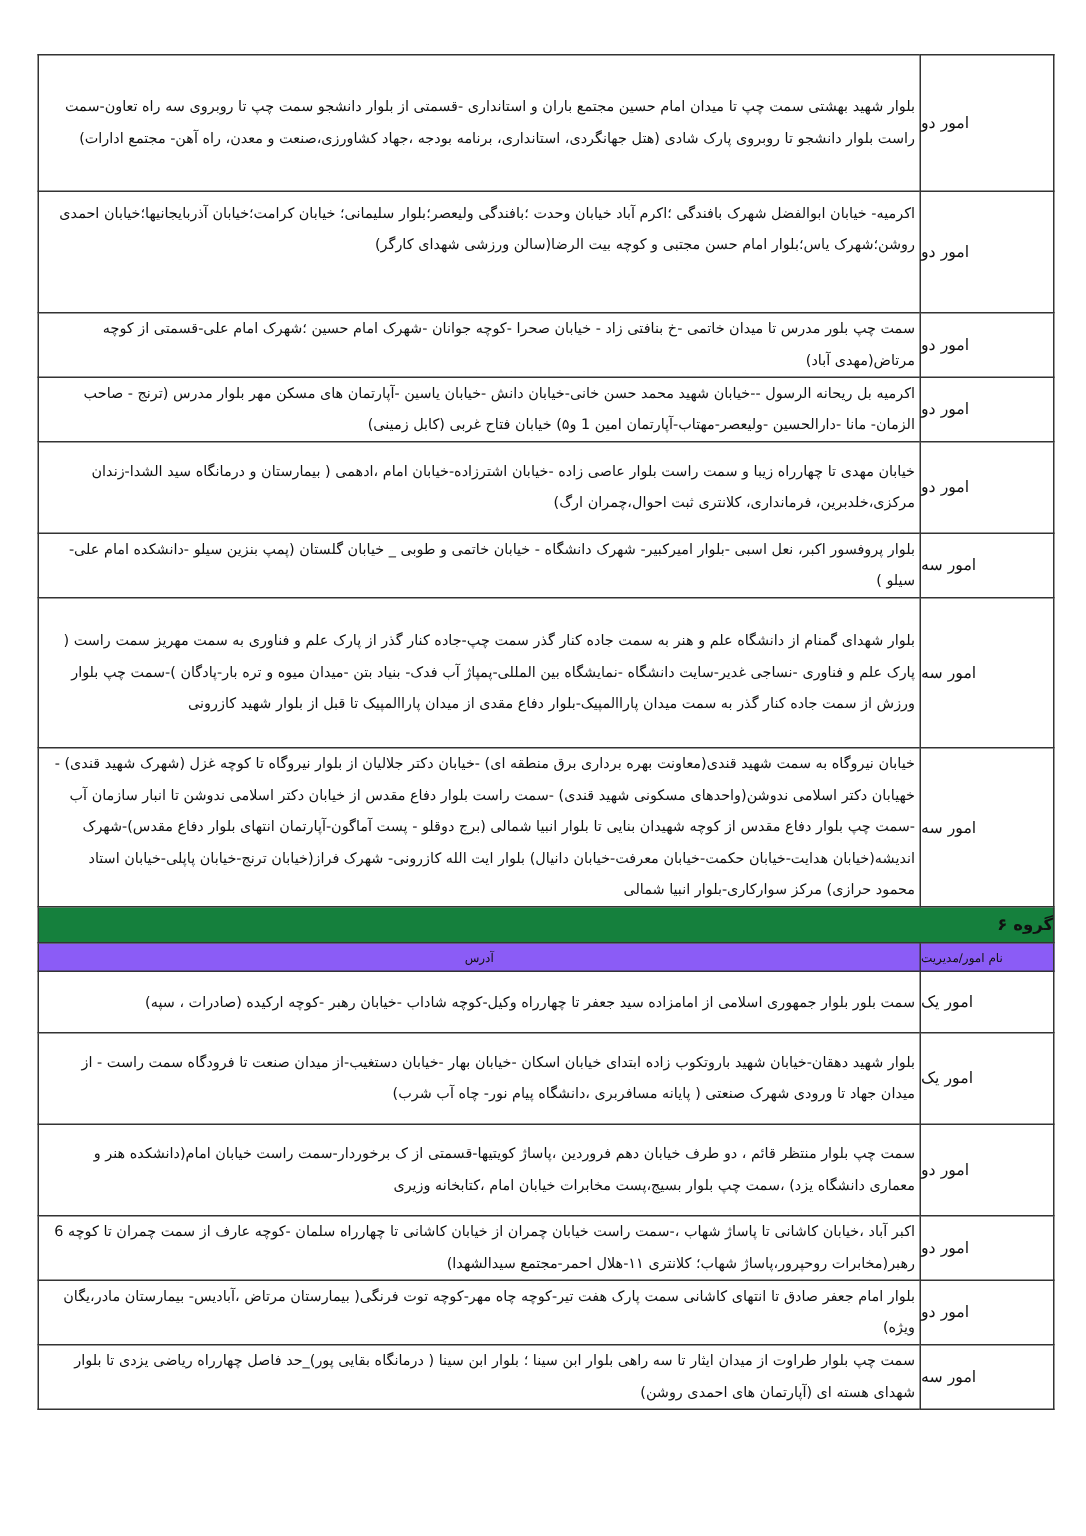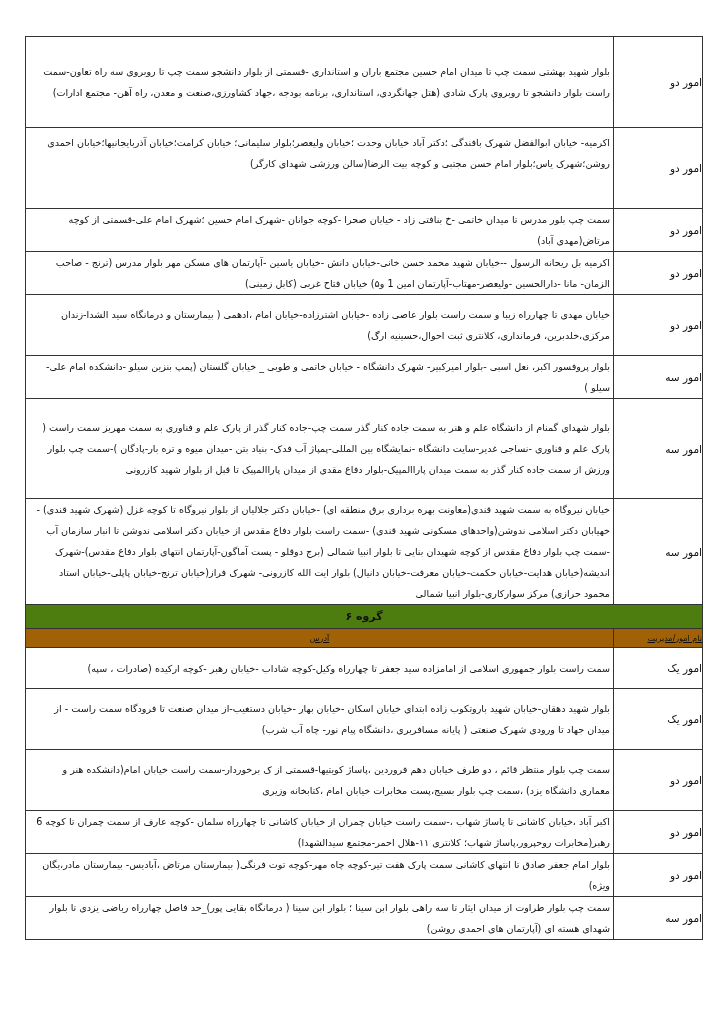--- a/index.html
+++ b/index.html
@@ -1,52 +1,52 @@
 <!DOCTYPE html>
 <html><head>
 <meta charset="utf-8">
 <style>
   html, body { margin:0; padding:0; background:#ffffff; }
   body { width:724px; height:1024px; position:relative; overflow:hidden;
          font-family:"DejaVu Sans", sans-serif; color:#111; }
   .page { position:absolute; left:25px; top:36px; width:678px; }
   table { border-collapse:collapse; width:678px; table-layout:fixed; direction:rtl; }
   td { border:1.4px solid #333; vertical-align:middle; padding:0; }
-  td.name { width:88px; text-align:right; font-size:10.5px; }
+  td.name { width:88px; text-align:left; font-size:10.5px; }
   td.addr { font-size:9.6px; line-height:21px; padding:0 3px 0 4px; direction:rtl; }
-  tr.group td { background:#4d7c0f; text-align:center; font-weight:bold; font-size:11px; height:23px; }
-  tr.header td { background:#a16207; font-size:8px; height:18px;text-decoration:underline; }
-  tr.header td.hname { text-align:right; }
+  tr.group td { background:#15803d; text-align:right; font-weight:bold; font-size:11px; height:23px; }
+  tr.header td { background:#8b5cf6; font-size:8px; height:18px; }
+  tr.header td.hname { text-align:left; }
   tr.header td.haddr { text-align:center; }
 </style>
 </head>
 <body>
 
 <div class="page">
 <table>
   <tbody>
     <tr style="height:91px">
       <td class="name">امور دو</td>
       <td class="addr">بلوار شهید بهشتی سمت چپ تا میدان امام حسین مجتمع باران و استانداری -قسمتی از بلوار دانشجو سمت چپ تا روبروی سه راه تعاون-سمت راست بلوار دانشجو تا روبروی پارک شادی (هتل جهانگردی، استانداری، برنامه بودجه ،جهاد کشاورزی،صنعت و معدن، راه آهن- مجتمع ادارات)</td>
     </tr>
     <tr style="height:81px">
       <td class="name">امور دو</td>
-      <td class="addr" style="vertical-align:top;padding-top:4px">اکرمیه- خیابان ابوالفضل شهرک بافندگی ؛دکتر آباد خیابان وحدت ؛خیابان ولیعصر؛بلوار سلیمانی؛ خیابان کرامت؛خیابان آذربایجانیها؛خیابان احمدی روشن؛شهرک یاس؛بلوار امام حسن مجتبی و کوچه بیت الرضا(سالن ورزشی شهدای کارگر)</td>
+      <td class="addr" style="vertical-align:top;padding-top:4px">اکرمیه- خیابان ابوالفضل شهرک بافندگی ؛اکرم آباد خیابان وحدت ؛بافندگی ولیعصر؛بلوار سلیمانی؛ خیابان کرامت؛خیابان آذربایجانیها؛خیابان احمدی روشن؛شهرک یاس؛بلوار امام حسن مجتبی و کوچه بیت الرضا(سالن ورزشی شهدای کارگر)</td>
     </tr>
     <tr style="height:41px">
       <td class="name">امور دو</td>
       <td class="addr">سمت چپ بلور مدرس تا میدان خاتمی -خ بنافتی زاد - خیابان صحرا -کوچه جوانان -شهرک امام حسین ؛شهرک امام علی-قسمتی از کوچه مرتاض(مهدی آباد)</td>
     </tr>
     <tr style="height:40px">
       <td class="name">امور دو</td>
       <td class="addr">اکرمیه بل ریحانه الرسول --خیابان شهید محمد حسن خانی-خیابان دانش -خیابان یاسین -آپارتمان های مسکن مهر بلوار مدرس (ترنج - صاحب الزمان- مانا -دارالحسین -ولیعصر-مهتاب-آپارتمان امین 1 و۵) خیابان فتاح غربی (کابل زمینی)</td>
     </tr>
     <tr style="height:61px">
       <td class="name">امور دو</td>
-      <td class="addr">خیابان مهدی تا چهارراه زیبا و سمت راست بلوار عاصی زاده -خیابان اشترزاده-خیابان امام ،ادهمی ( بیمارستان و درمانگاه سید الشدا-زندان مرکزی،خلدبرین، فرمانداری، کلانتری ثبت احوال،حسینیه ارگ)</td>
+      <td class="addr">خیابان مهدی تا چهارراه زیبا و سمت راست بلوار عاصی زاده -خیابان اشترزاده-خیابان امام ،ادهمی ( بیمارستان و درمانگاه سید الشدا-زندان مرکزی،خلدبرین، فرمانداری، کلانتری ثبت احوال،چمران ارگ)</td>
     </tr>
     <tr style="height:40px">
       <td class="name">امور سه</td>
       <td class="addr">بلوار پروفسور اکبر، نعل اسبی -بلوار امیرکبیر- شهرک دانشگاه - خیابان خاتمی و طوبی _ خیابان گلستان (پمپ بنزین سیلو -دانشکده امام علی-سیلو )</td>
     </tr>
     <tr style="height:100px">
       <td class="name">امور سه</td>
       <td class="addr">بلوار شهدای گمنام از دانشگاه علم و هنر به سمت جاده کنار گذر سمت چپ-جاده کنار گذر از پارک علم و فناوری به سمت مهریز سمت راست ( پارک علم و فناوری -نساجی غدیر-سایت دانشگاه -نمایشگاه بین المللی-پمپاژ آب فدک- بنیاد بتن -میدان میوه و تره بار-پادگان )-سمت چپ بلوار ورزش از سمت جاده کنار گذر به سمت میدان پاراالمپیک-بلوار دفاع مقدی از میدان پاراالمپیک تا قبل از بلوار شهید کازرونی</td>
     </tr>
     <tr style="height:103px">
@@ -55,21 +55,21 @@
     </tr>
     <tr class="group">
       <td colspan="2">گروه ۶</td>
     </tr>
     <tr class="header">
       <td class="name hname">نام امور/مدیریت</td>
       <td class="haddr">آدرس</td>
     </tr>
     <tr style="height:41px">
       <td class="name">امور یک</td>
-      <td class="addr">سمت راست بلوار جمهوری اسلامی از امامزاده سید جعفر تا چهارراه وکیل-کوچه شاداب -خیابان رهبر -کوچه ارکیده (صادرات ، سپه)</td>
+      <td class="addr">سمت بلور بلوار جمهوری اسلامی از امامزاده سید جعفر تا چهارراه وکیل-کوچه شاداب -خیابان رهبر -کوچه ارکیده (صادرات ، سپه)</td>
     </tr>
     <tr style="height:61px">
       <td class="name">امور یک</td>
       <td class="addr">بلوار شهید دهقان-خیابان شهید باروتکوب زاده ابتدای خیابان اسکان -خیابان بهار -خیابان دستغیب-از میدان صنعت تا فرودگاه سمت راست - از میدان جهاد تا ورودی شهرک صنعتی ( پایانه مسافربری ،دانشگاه پیام نور- چاه آب شرب)</td>
     </tr>
     <tr style="height:61px">
       <td class="name">امور دو</td>
       <td class="addr">سمت چپ بلوار منتظر قائم ، دو طرف خیابان دهم فروردین ،پاساژ کویتیها-قسمتی از ک برخوردار-سمت راست خیابان امام(دانشکده هنر و معماری دانشگاه یزد) ،سمت چپ بلوار بسیج،پست مخابرات خیابان امام ،کتابخانه وزیری</td>
     </tr>
     <tr style="height:39px">

